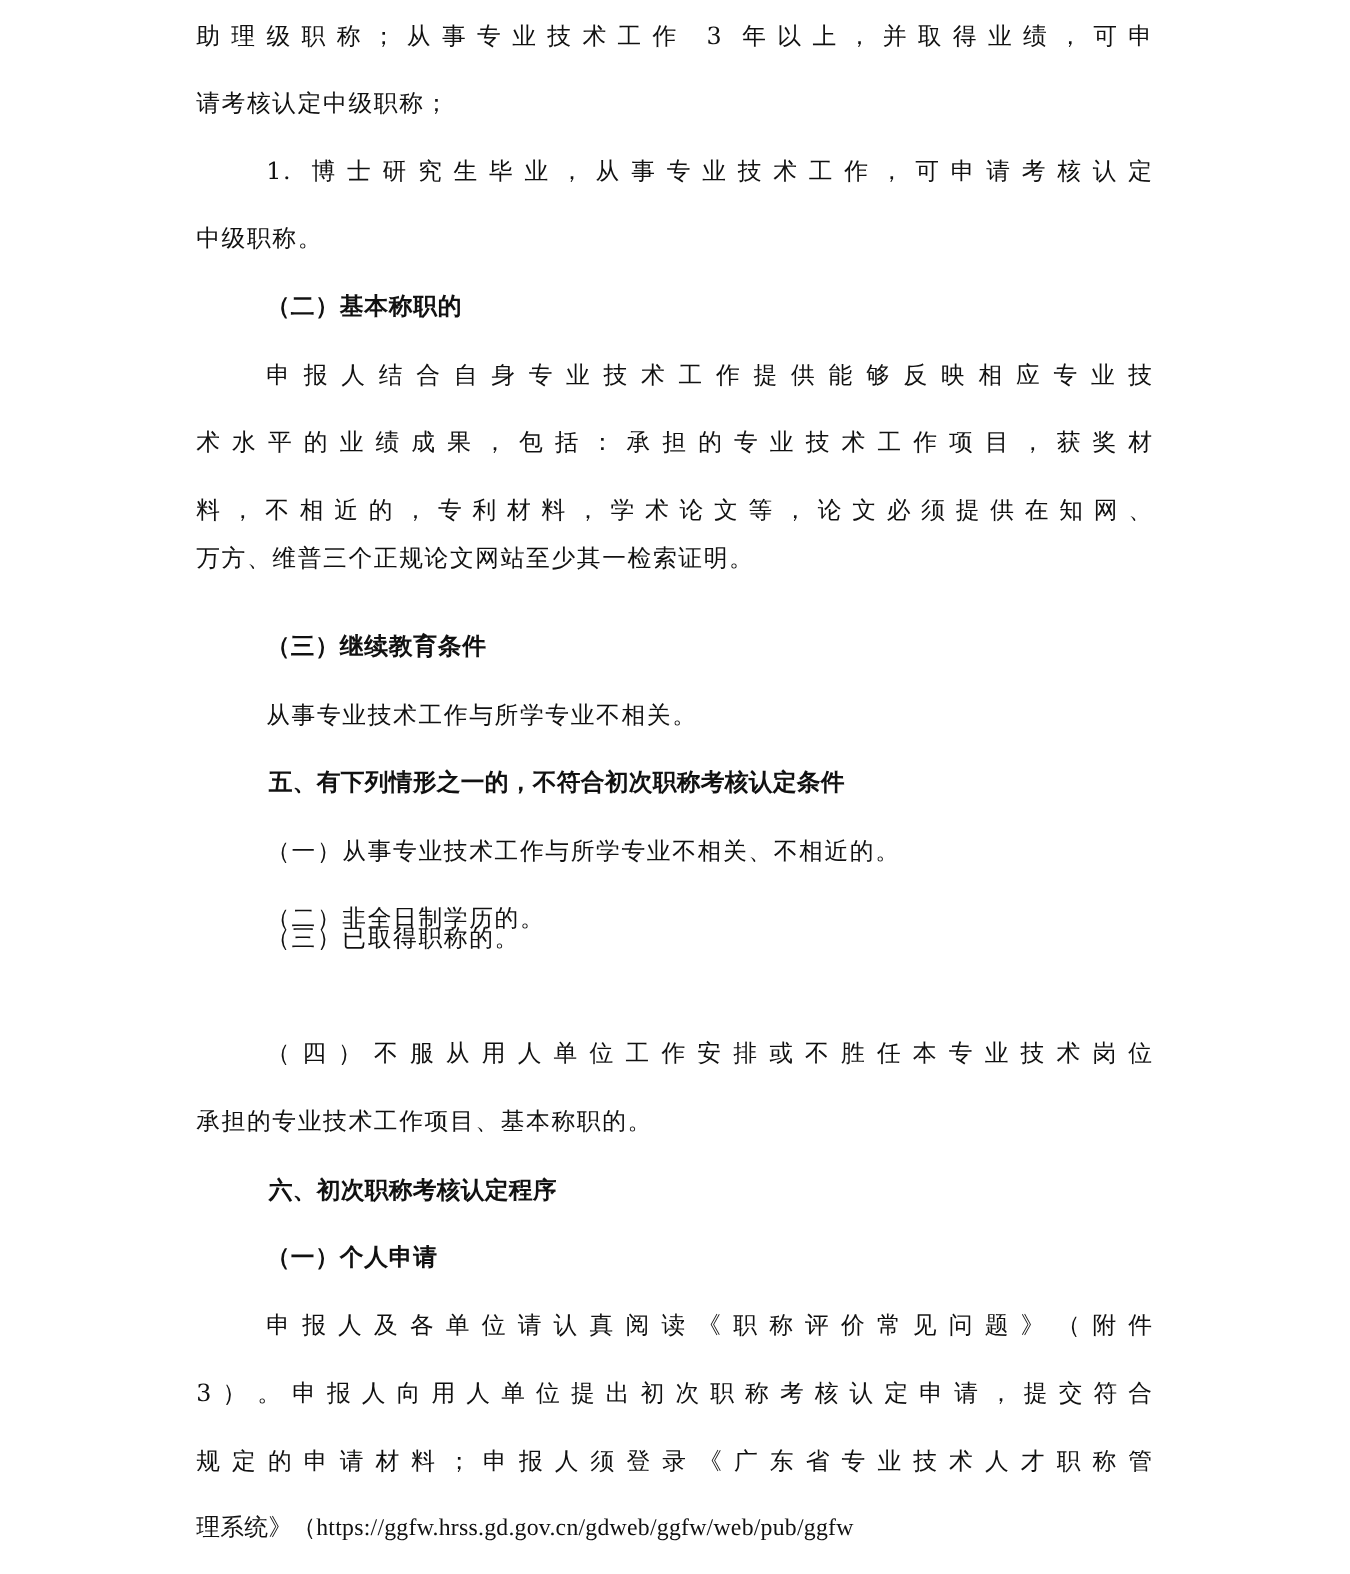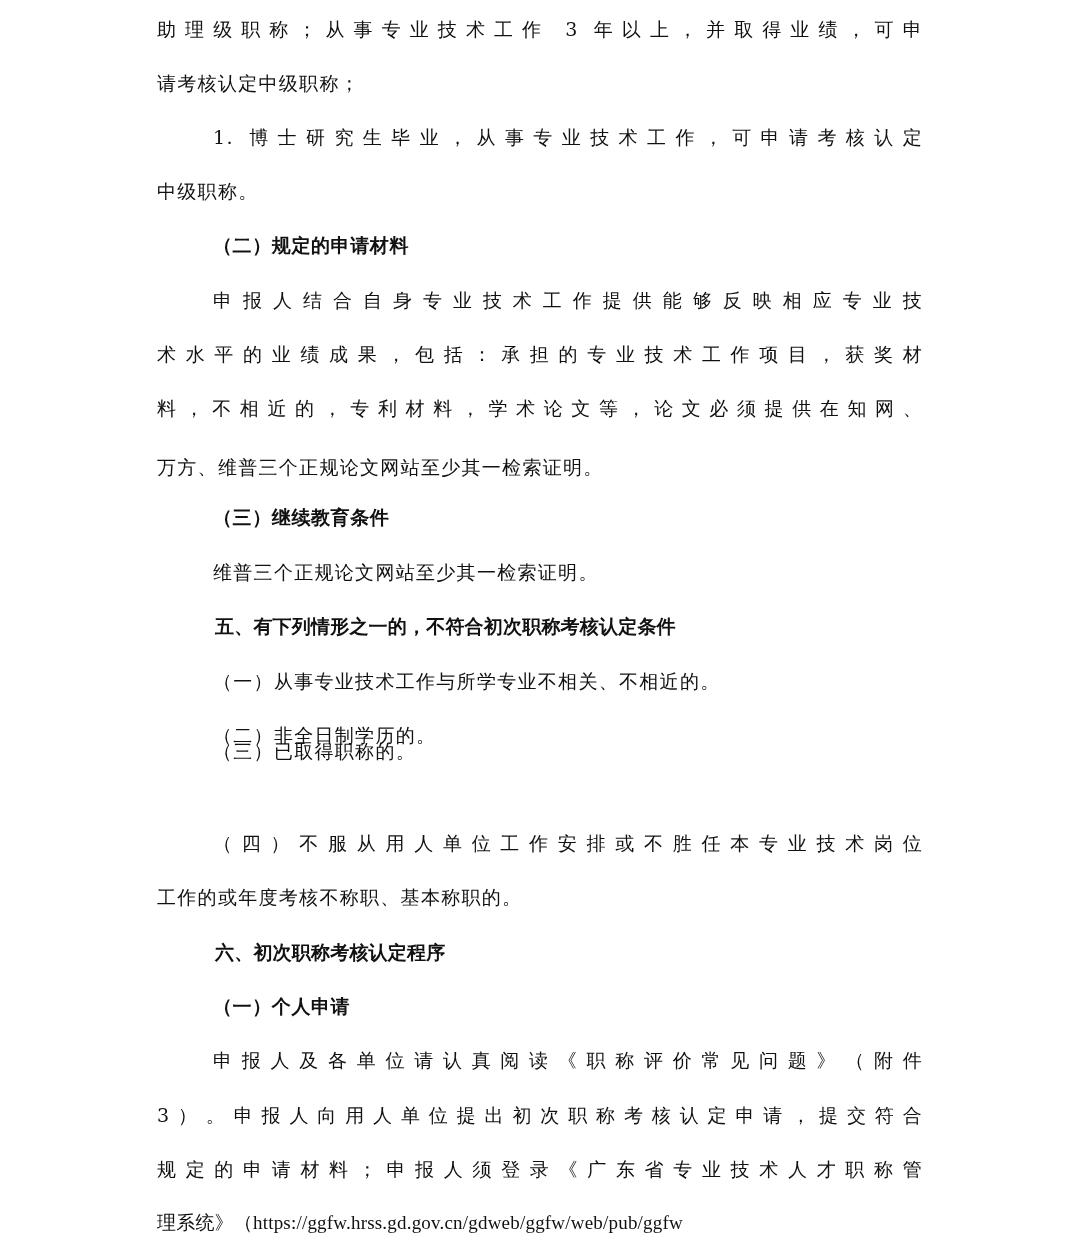--- a/index.html
+++ b/index.html
@@ -58,32 +58,32 @@
   }
 </style>
 </head>
 <body>
 
 <div class="page">
   <div class="line justify" style="top:2px">助理级职称；从事专业技术工作 3 年以上，并取得业绩，可申</div>
   <div class="line" style="top:56px">请考核认定中级职称；</div>
   <div class="line indent justify-ind" style="top:110px">1. 博士研究生毕业，从事专业技术工作，可申请考核认定</div>
   <div class="line" style="top:164px">中级职称。</div>
-  <div class="line indent bold" style="top:218px">（二）规定的申请材料</div>
+  <div class="line indent bold" style="top:218px">（二）基本称职的</div>
   <div class="line indent justify-ind" style="top:273px">申报人结合自身专业技术工作提供能够反映相应专业技</div>
   <div class="line justify" style="top:327px">术水平的业绩成果，包括：承担的专业技术工作项目，获奖材</div>
   <div class="line justify" style="top:381px">料，不相近的，专利材料，学术论文等，论文必须提供在知网、</div>
-  <div class="line" style="top:440px">万方、维普三个正规论文网站至少其一检索证明。</div>
+  <div class="line" style="top:420px">万方、维普三个正规论文网站至少其一检索证明。</div>
   <div class="line indent bold" style="top:490px">（三）继续教育条件</div>
-  <div class="line indent" style="top:545px">维普三个正规论文网站至少其一检索证明。</div>
+  <div class="line indent" style="top:545px">从事专业技术工作与所学专业不相关。</div>
   <div class="line indent-b heavy" style="top:599px">五、有下列情形之一的，不符合初次职称考核认定条件</div>
   <div class="line indent" style="top:654px">（一）从事专业技术工作与所学专业不相关、不相近的。</div>
   <div class="line indent" style="top:708px">（二）非全日制学历的。</div>
   <div class="line indent" style="top:724px">（三）已取得职称的。</div>
   <div class="line indent justify-ind" style="top:816px">（四）不服从用人单位工作安排或不胜任本专业技术岗位</div>
-  <div class="line" style="top:870px">工作的或年度考核不称职、基本称职的。</div>
+  <div class="line" style="top:870px">承担的专业技术工作项目、基本称职的。</div>
   <div class="line indent-b heavy" style="top:925px">六、初次职称考核认定程序</div>
   <div class="line indent bold" style="top:979px">（一）个人申请</div>
   <div class="line indent justify-ind" style="top:1033px">申报人及各单位请认真阅读《职称评价常见问题》（附件</div>
   <div class="line justify" style="top:1088px">3）。申报人向用人单位提出初次职称考核认定申请，提交符合</div>
   <div class="line justify" style="top:1142px">规定的申请材料；申报人须登录《广东省专业技术人才职称管</div>
   <div class="line url" style="top:1196px; letter-spacing:0.2px;">理系统》（https://ggfw.hrss.gd.gov.cn/gdweb/ggfw/web/pub/ggfw</div>
 </div>
 
 </body></html>

